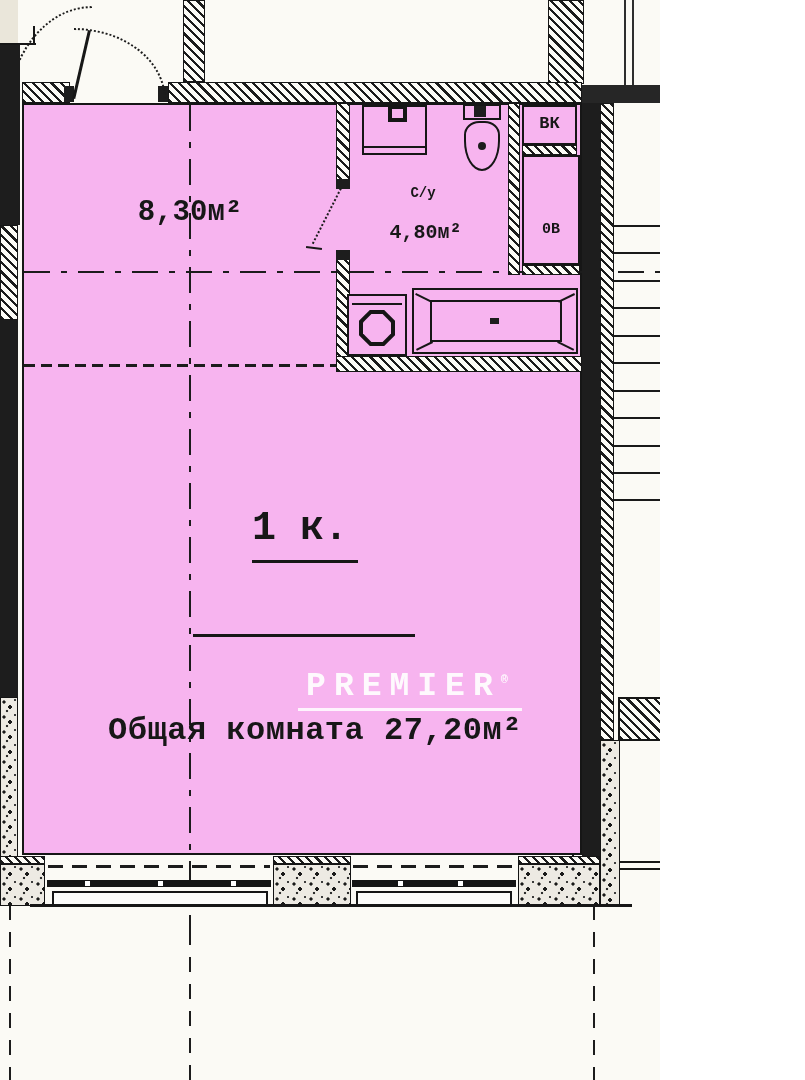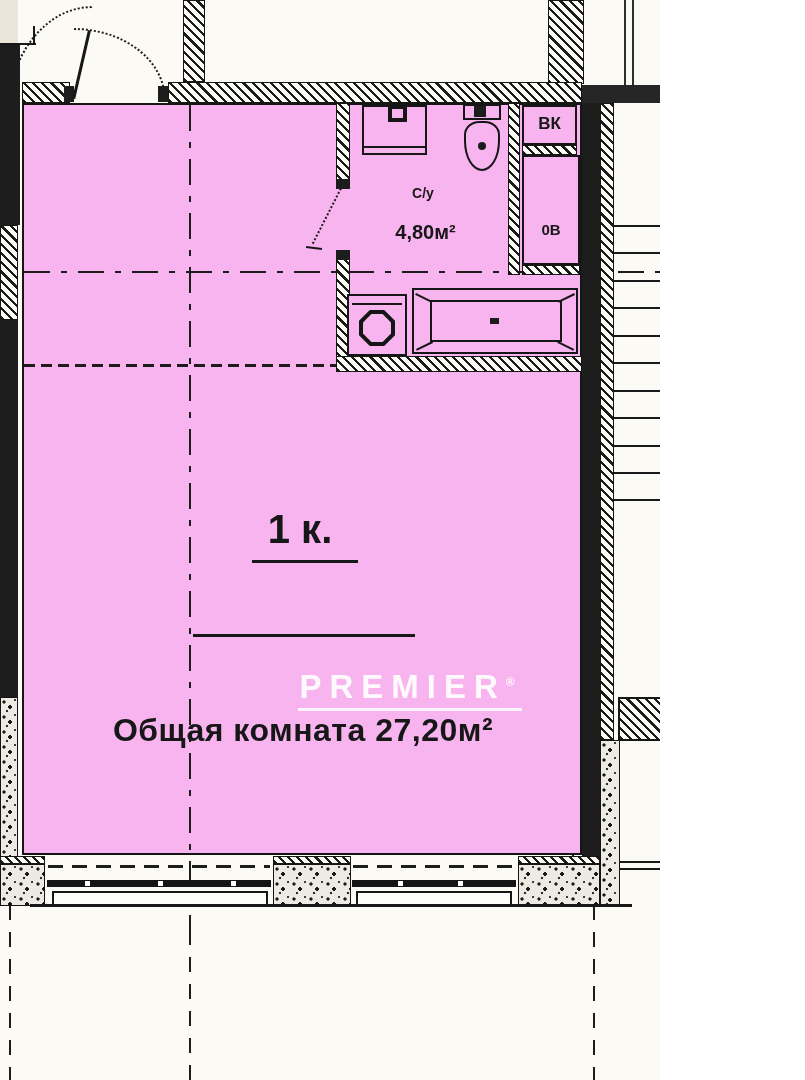--- a/index.html
+++ b/index.html
@@ -1,18 +1,18 @@
 <!DOCTYPE html>
 <html style="--room-fill: #f7b4ef; --wall: #1d1d1d; --watermark: #ffffff;"><head>
 <meta charset="utf-8">
 <style>
   html,body{margin:0;padding:0;background:#ffffff;}
   *{box-sizing:border-box;}
   #plan{position:relative;width:660px;height:1080px;background:#fbfaf5;overflow:hidden;
-        font-family:Liberation Sans, sans-serif;}
+        font-family:Liberation Mono, monospace;}
   .abs{position:absolute;}
   .pink{background:var(--room-fill,#f7b4ef);}
   .wall{background:var(--wall,#1d1d1d);}
   .hatch{background-color:#fcfbf6;border:1.6px solid #161616;
          background-image:repeating-linear-gradient(45deg,#1b1b1b 0 2.2px,rgba(0,0,0,0) 2.2px 6.5px);}
   .sill{border:1px solid #161616;}
   .stipple{background-color:#edeae3;border:1px solid #141414;
     background-image:radial-gradient(circle at 3px 4px,#191919 1.4px,transparent 1.8px),
       radial-gradient(circle at 9px 9px,#1a1a1a 1.6px,transparent 2px),
       radial-gradient(circle at 14px 2px,#3c3c3c 1.1px,transparent 1.5px),
@@ -154,24 +154,25 @@
   <div class="abs win-dash" style="left:353px;top:865px;width:163px;"></div>
   <div class="abs" style="left:352px;top:880px;width:164px;height:7px;background:#151515;"></div>
   <div class="abs" style="left:398px;top:881px;width:5px;height:5px;background:#fff;"></div>
   <div class="abs" style="left:458px;top:881px;width:5px;height:5px;background:#fff;"></div>
   <div class="abs b20" style="left:356px;top:891px;width:156px;height:15px;background:#fdfdfb;"></div>
 
   <div class="abs line" style="left:30px;top:904px;width:602px;height:3px;"></div>
   <div class="abs line" style="left:620px;top:861px;width:185px;height:2px;"></div>
   <div class="abs line" style="left:620px;top:868px;width:185px;height:2px;"></div>
 
+  <div class="abs label" style="left:100px;top:198px;width:180px;font-size:29px;">8,30м²</div>
   <div class="abs label" style="left:388px;top:186px;width:70px;font-size:14px;">С/у</div>
   <div class="abs label" style="left:378px;top:222px;width:95px;font-size:20px;">4,80м²</div>
 
   <div class="abs label" style="left:240px;top:508px;width:120px;font-size:40px;">1 к.</div>
   <div class="abs line" style="left:252px;top:560px;width:106px;height:3px;"></div>
   <div class="abs line" style="left:193px;top:634px;width:222px;height:3px;"></div>
 
   <div class="abs wm" style="left:282px;top:668px;width:250px;font-size:33px;"><span>PREMIER</span><sup style="font-size:12px;letter-spacing:0;">®</sup></div>
   <div class="abs" style="left:298px;top:708px;width:224px;height:3px;background:#ffffff;opacity:.85;"></div>
-  <div class="abs label" style="left:68px;top:714px;width:470px;font-size:32px;letter-spacing:.5px;">Общая комната 27,20м²</div>
+  <div class="abs label" style="left:80px;top:714px;width:470px;font-size:32px;letter-spacing:.5px;">Общая комната 27,20м²</div>
 
 </div>
 
 </body></html>

